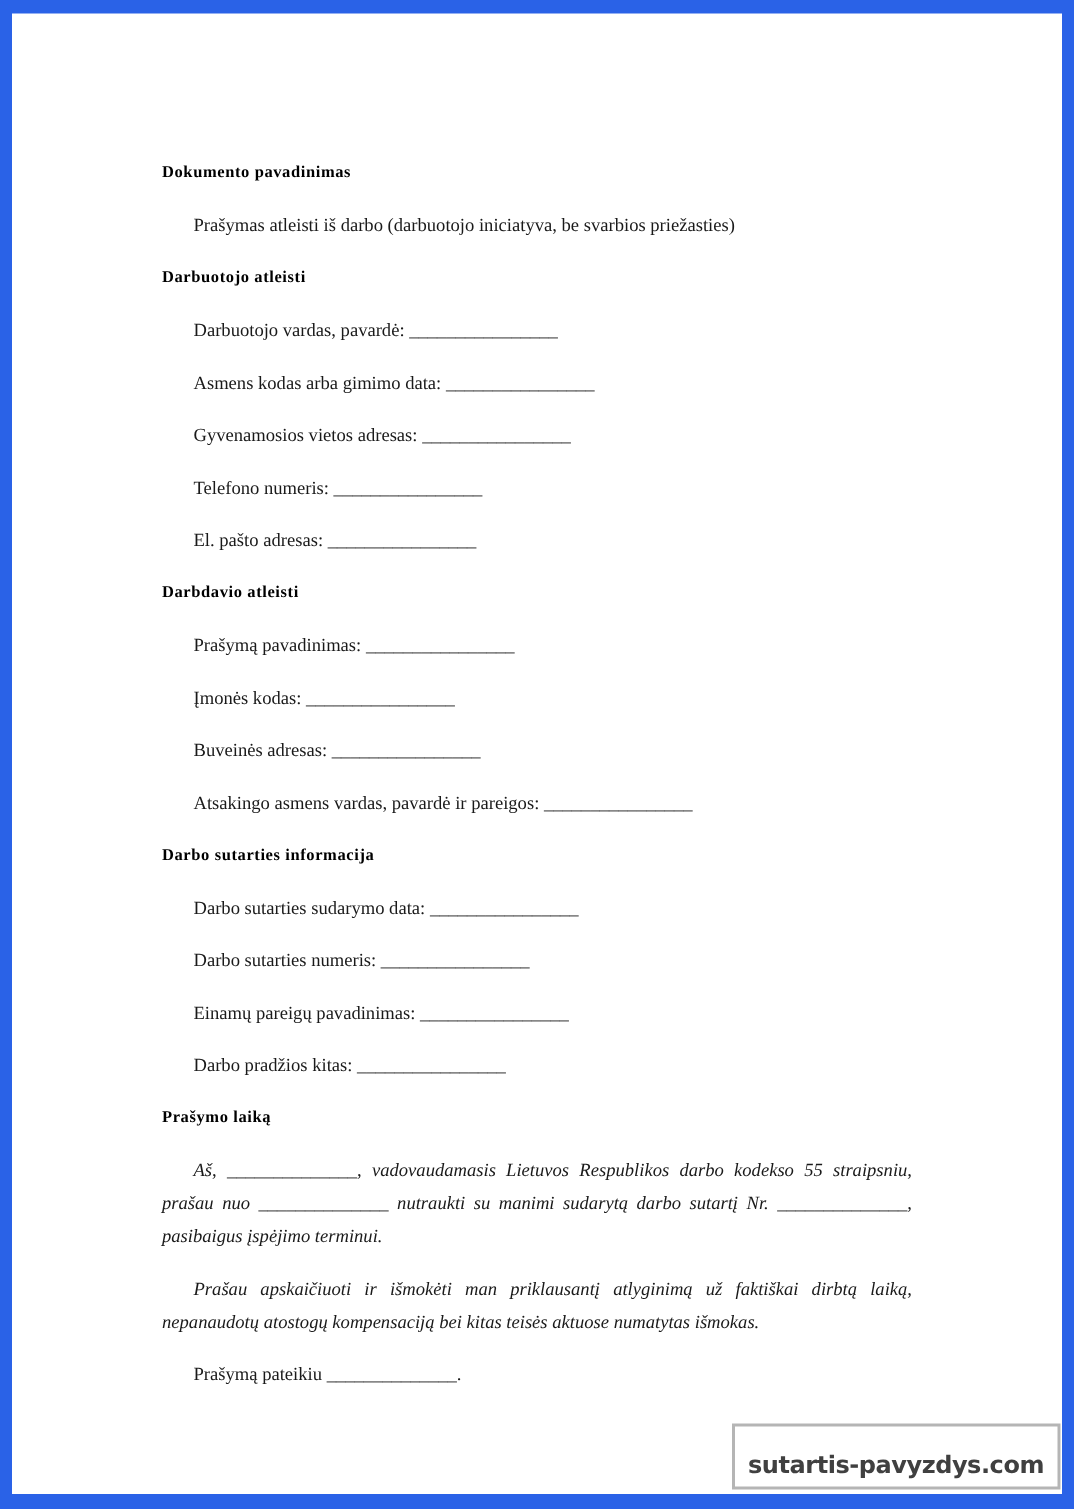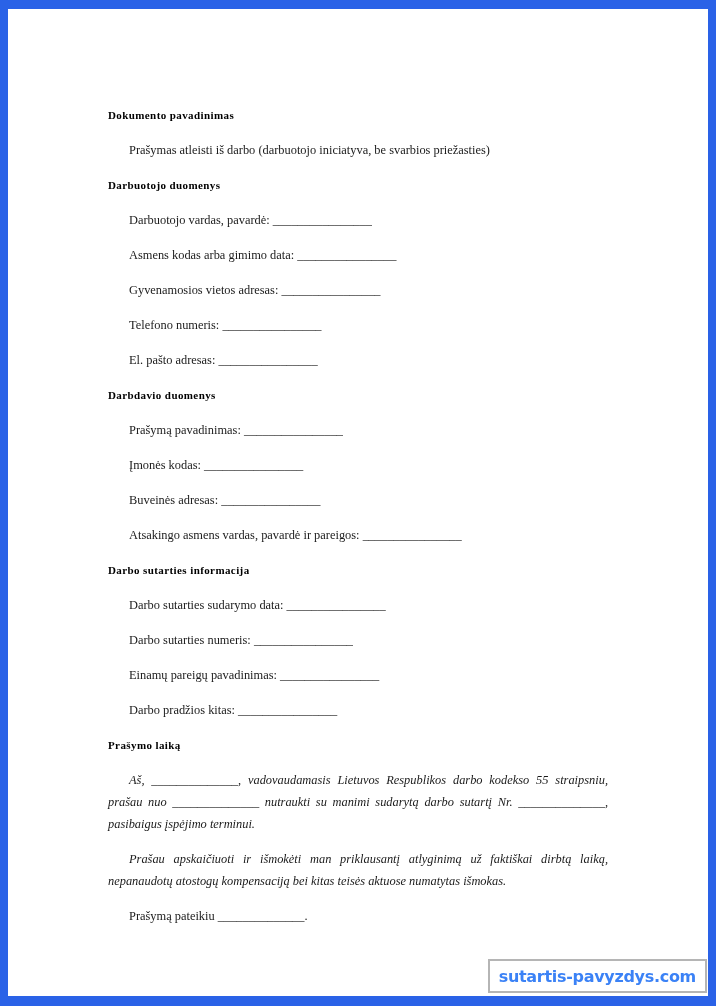--- a/index.html
+++ b/index.html
@@ -52,51 +52,51 @@
     text-indent: 21px;
     font-style: italic;
   }
 
   .watermark {
     position: absolute;
     right: 1px;
     bottom: 3px;
     background: #ffffff;
     border: 2px solid #b5b5b5;
-    padding: 6px 9px 5px 9px;
+    padding: 16px 9px 5px 9px;
     font-family: "DejaVu Sans", "Liberation Sans", sans-serif;
     font-weight: bold;
     font-size: 16px;
     letter-spacing: -0.3px;
-    color: #3b82f6;
+    color: #404040;
     white-space: nowrap;
   }
 </style>
 </head>
 <body>
 
 <div class="frame">
   <article class="doc">
 
     <section>
       <h2>Dokumento pavadinimas</h2>
       <p class="indent">Prašymas atleisti iš darbo (darbuotojo iniciatyva, be svarbios priežasties)</p>
     </section>
 
     <section>
-      <h2>Darbuotojo duomenys</h2>
+      <h2>Darbuotojo atleisti</h2>
       <p class="indent">Darbuotojo vardas, pavardė: ________________</p>
       <p class="indent">Asmens kodas arba gimimo data: ________________</p>
       <p class="indent">Gyvenamosios vietos adresas: ________________</p>
       <p class="indent">Telefono numeris: ________________</p>
       <p class="indent">El. pašto adresas: ________________</p>
     </section>
 
     <section>
-      <h2>Darbdavio duomenys</h2>
+      <h2>Darbdavio atleisti</h2>
       <p class="indent">Prašymą pavadinimas: ________________</p>
       <p class="indent">Įmonės kodas: ________________</p>
       <p class="indent">Buveinės adresas: ________________</p>
       <p class="indent">Atsakingo asmens vardas, pavardė ir pareigos: ________________</p>
     </section>
 
     <section>
       <h2>Darbo sutarties informacija</h2>
       <p class="indent">Darbo sutarties sudarymo data: ________________</p>
       <p class="indent">Darbo sutarties numeris: ________________</p>

